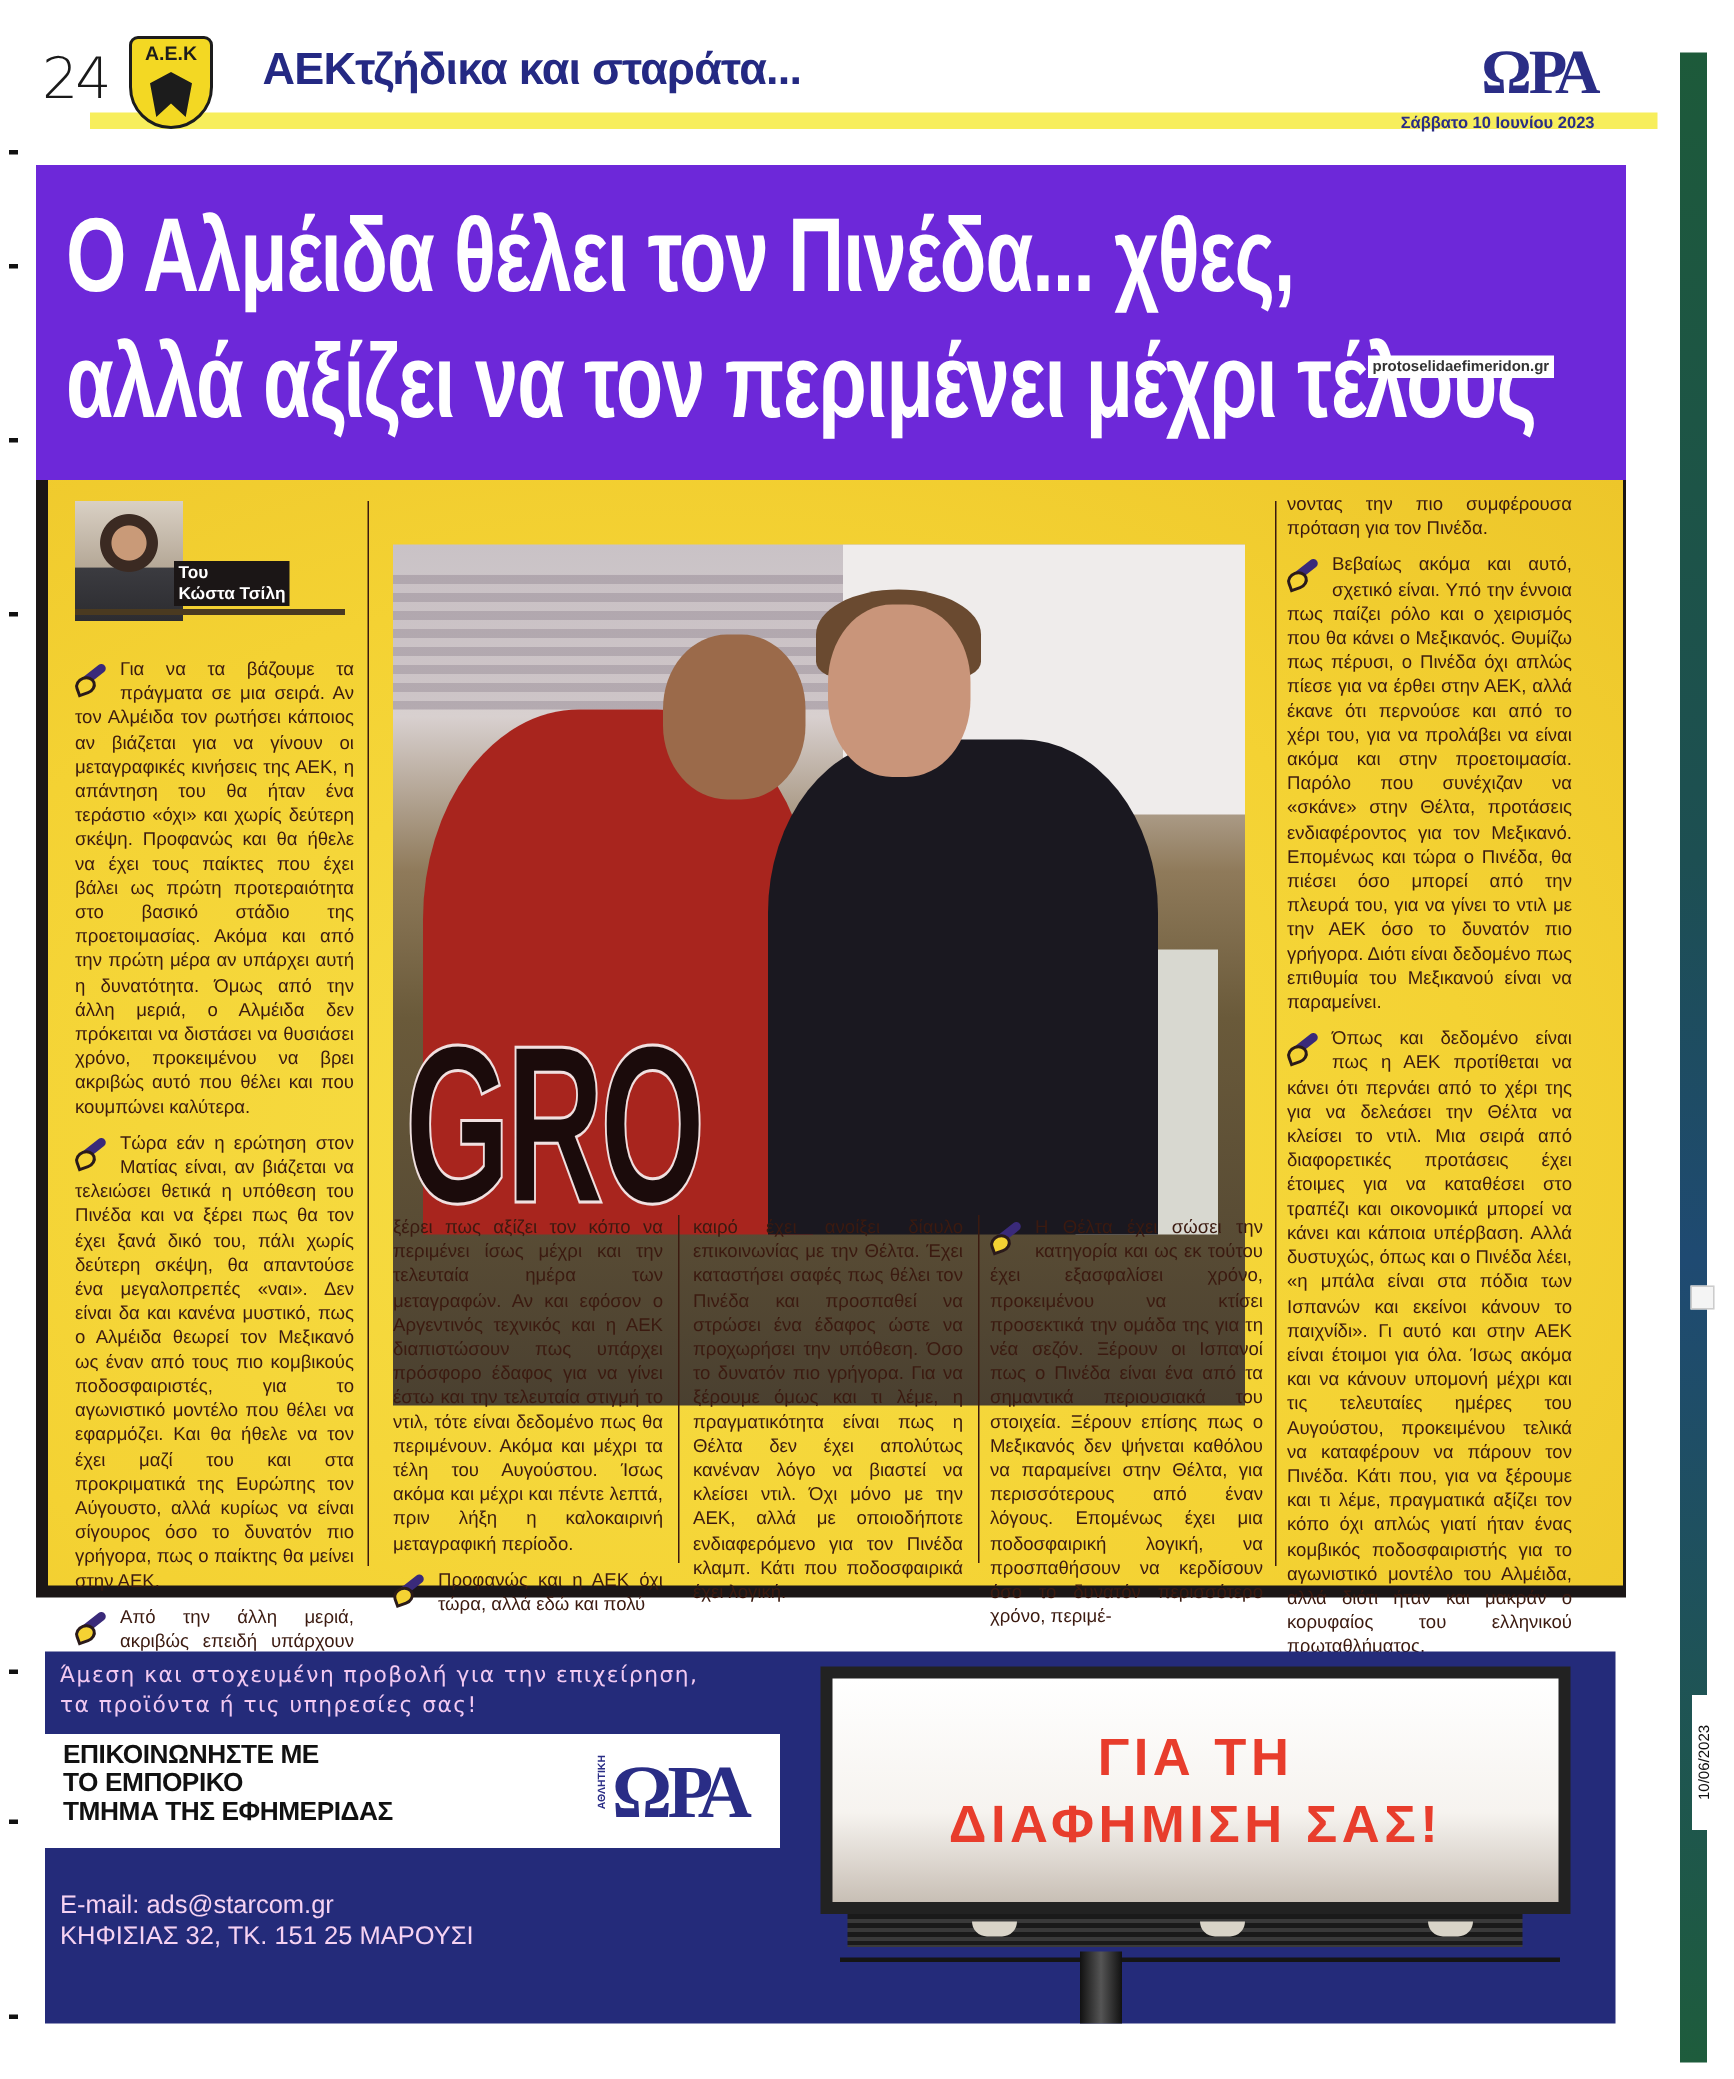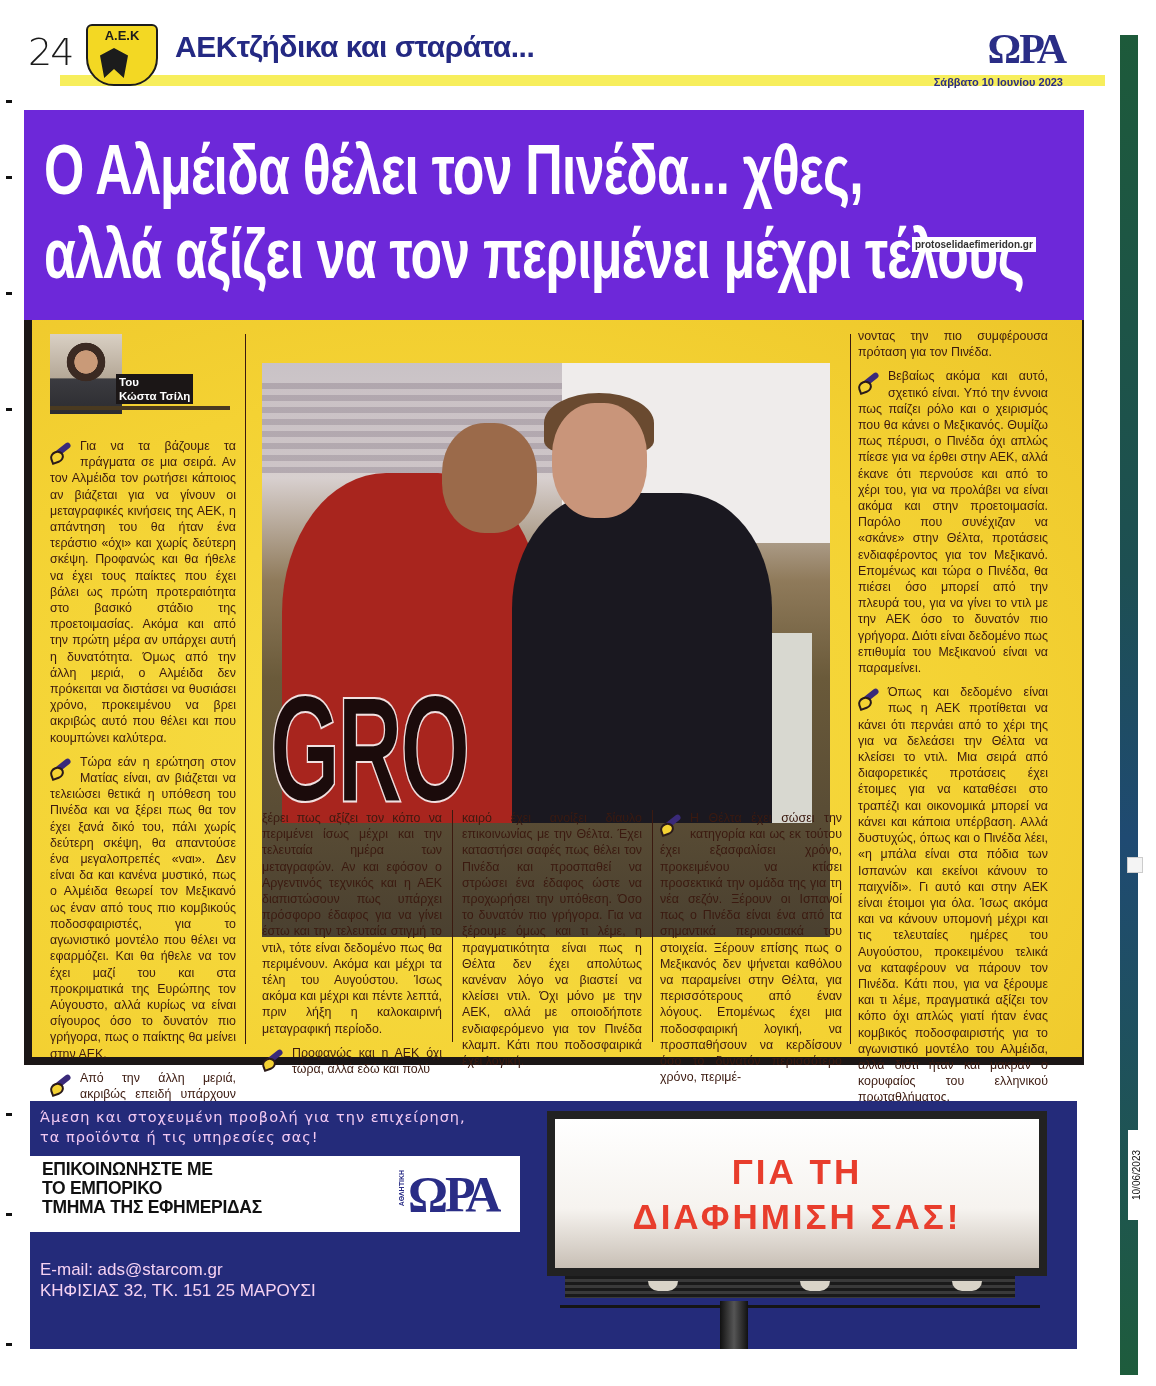--- a/index.html
+++ b/index.html
@@ -10,21 +10,21 @@
   .side-strip { position: absolute; left: 1120px; top: 35px; width: 18px; height: 1340px;
     background: linear-gradient(180deg, #1d5a3a 0%, #1d4f52 40%, #1f4a72 60%, #1e5c3c 100%); }
   .side-square { position: absolute; left: 1127px; top: 857px; width: 16px; height: 16px; background: #f4f4f4; border: 1px solid #ccc; }
   .side-date { position: absolute; left: 1128px; top: 1130px; width: 18px; height: 90px; background: #fff;
     writing-mode: vertical-rl; transform: rotate(180deg); font-size: 10px; text-align: center; line-height: 18px; color: #111; }
 
   
   .hdr { position: absolute; left: 20px; top: 20px; width: 1065px; height: 70px; }
   .hdr-bar { position: absolute; left: 40px; top: 55px; width: 1045px; height: 11px; background: #f7ee5c; }
   .page-num { position: absolute; left: 8px; top: 10px; font-size: 38px; font-family: "DejaVu Sans", sans-serif; font-weight: 200; color: #1a1a1a; letter-spacing: -2px; }
-  .crest { position: absolute; left: 66px; top: 4px; width: 72px; height: 62px; background: #f3d823; border: 2px solid #1c1c1c;
+  .crest { position: absolute; left: 66px; top: 4px; width: 56px; height: 62px; background: #f3d823; border: 2px solid #1c1c1c;
     border-radius: 6px 6px 28px 28px; }
   .crest-txt { position: absolute; left: 0; right: 0; top: 2px; text-align: center; font-size: 13px; font-weight: bold; color: #1c1c1c; }
   .crest-eagle { position: absolute; left: 12px; top: 22px; width: 28px; height: 30px; background: #1c1c1c;
     clip-path: polygon(50% 0, 100% 25%, 85% 100%, 50% 70%, 15% 100%, 0 25%); }
   .section-title { position: absolute; left: 155px; top: 10px; font-size: 30px; font-weight: bold; color: #242983; letter-spacing: -0.5px; }
   .brand { position: absolute; right: 20px; top: 5px; font-size: 42px; font-weight: bold; color: #2a2d86; font-family: "Liberation Serif", serif; letter-spacing: -2px; }
   .issue-date { position: absolute; right: 22px; top: 56px; font-size: 11px; font-weight: bold; color: #2a2d86; }
 
   
   .headline-box { position: absolute; left: 24px; top: 110px; width: 1060px; height: 210px; background: #6d28d9; }

